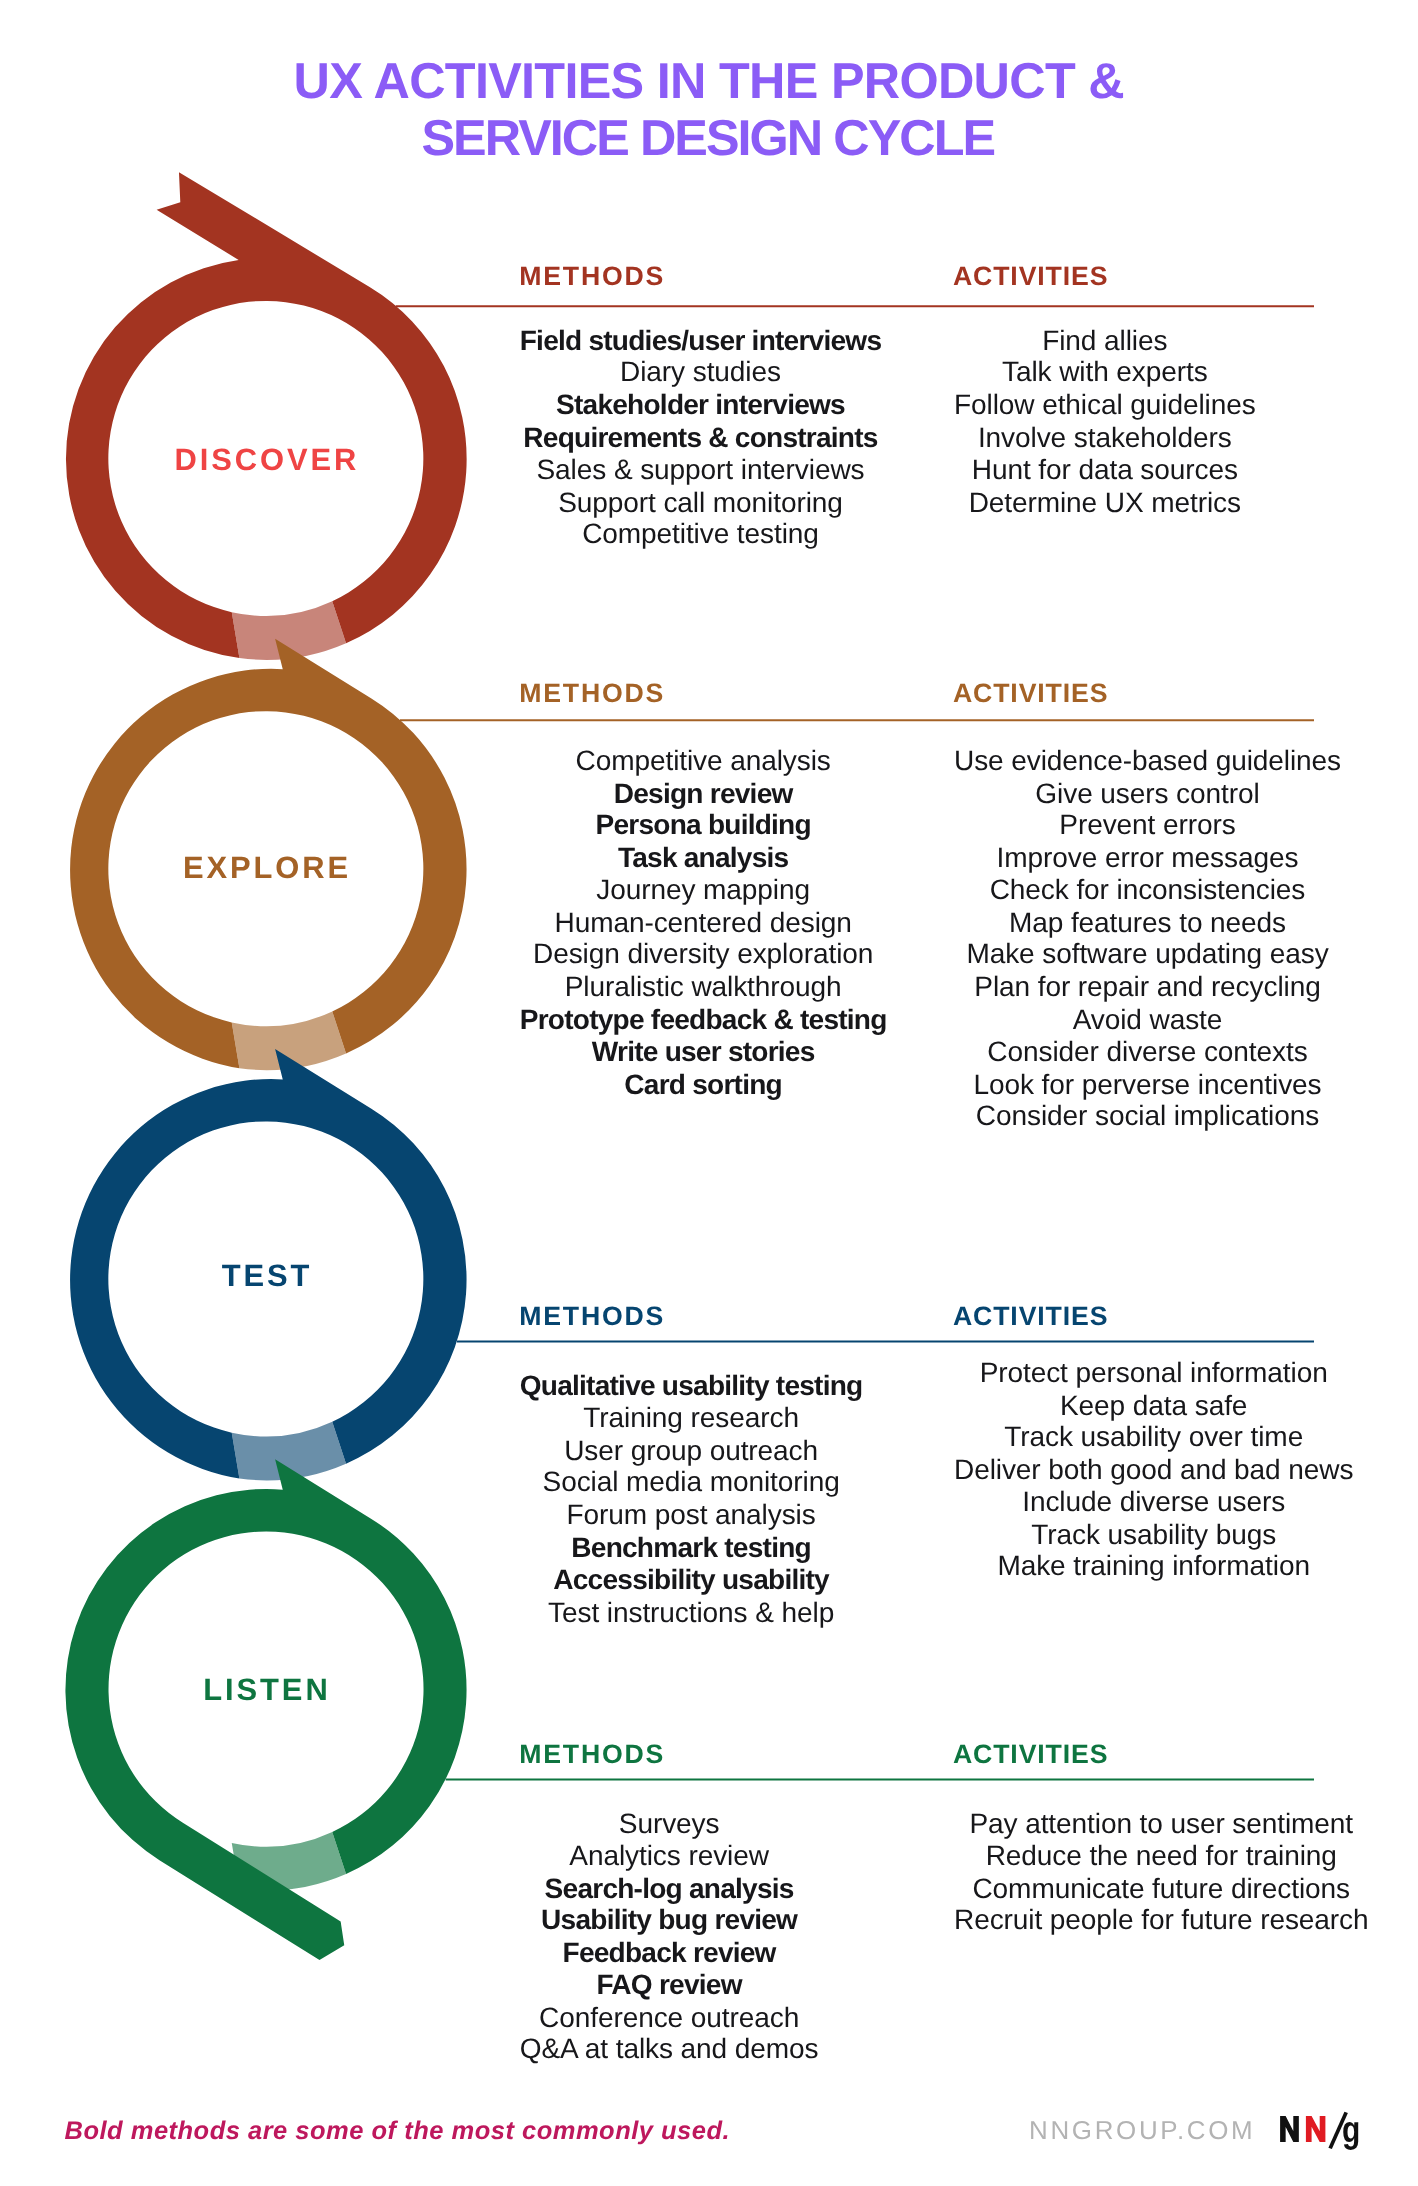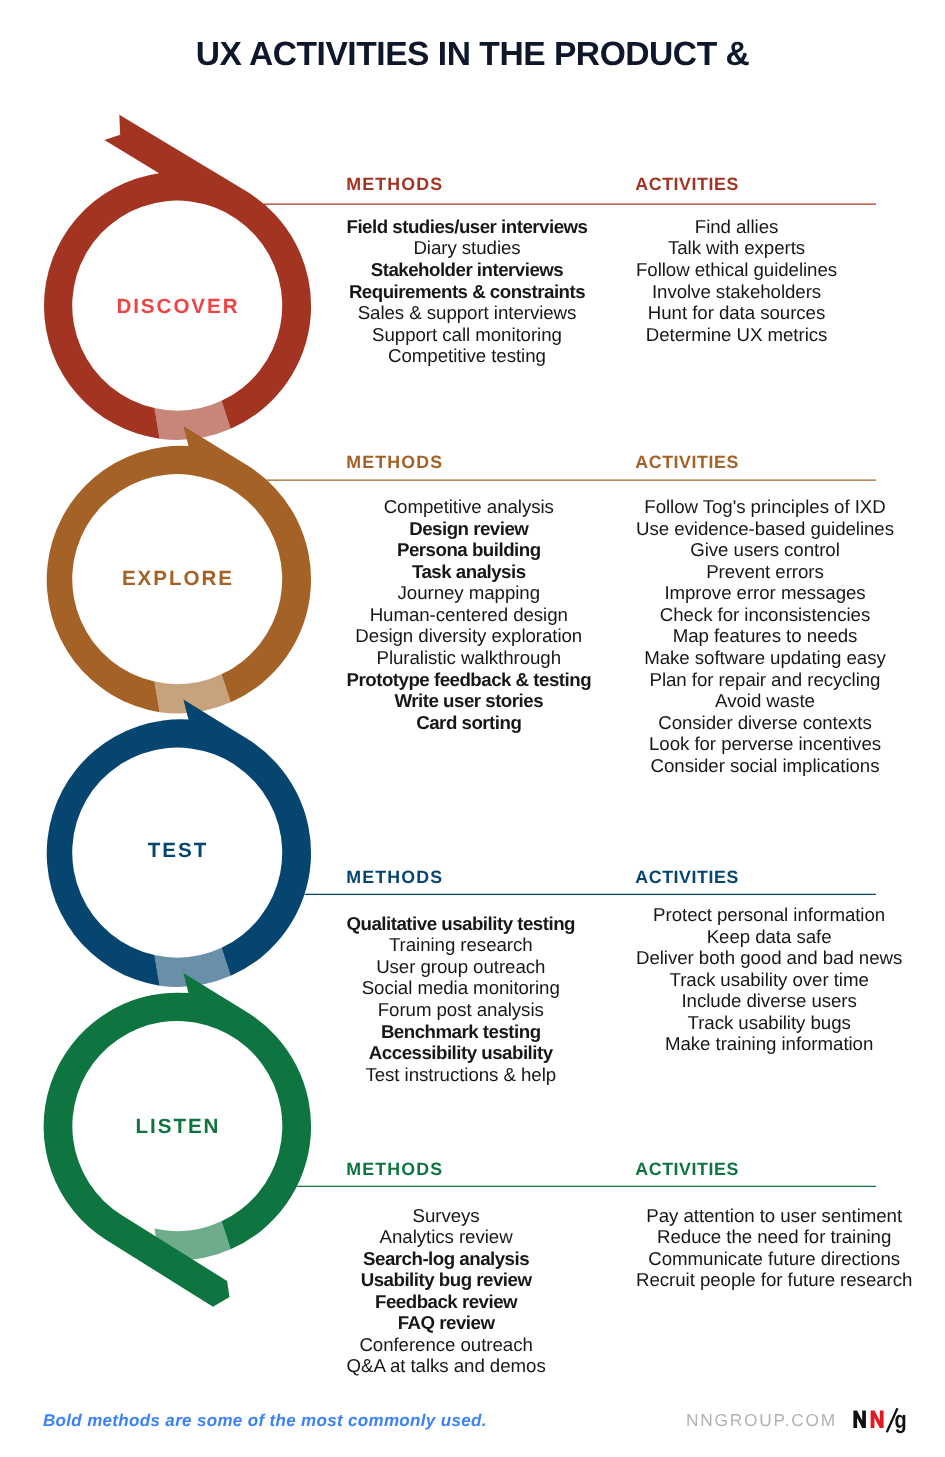--- a/index.html
+++ b/index.html
@@ -2,29 +2,29 @@
 <html><head>
 <meta charset="utf-8">
 <title>UX Activities in the Product &amp; Service Design Cycle</title>
 <style>
   html,body{margin:0;padding:0;}
   body{width:945px;height:1457px;background:#fff;font-family:"Liberation Sans",sans-serif;
        -webkit-font-smoothing:antialiased;text-rendering:geometricPrecision;}
   #page{position:relative;width:945px;height:1457px;overflow:hidden;background:#fff;
        filter:opacity(1);}
   #cycle{position:absolute;left:0;top:0;}
-  .ttl{position:absolute;left:0;width:945px;text-align:center;color:#0f172a;
+  .ttl{position:absolute;left:0;width:945px;text-align:center;color:#8b5cf6;
        font-weight:bold;font-size:33.6px;letter-spacing:0px;line-height:1;}
   .stage-label{position:absolute;text-align:center;font-weight:bold;
        font-size:20.6px;letter-spacing:1.95px;line-height:1;text-indent:1.95px;}
   .colhead{position:absolute;font-weight:bold;font-size:17.8px;letter-spacing:0.5px;line-height:1;}
   .list{position:absolute;font-size:18.7px;line-height:21.55px;color:#17171a;white-space:nowrap;letter-spacing:-0.06px;text-align:center;}
   .list>div{height:21.55px;}
   .list .b{font-weight:bold;letter-spacing:-0.5px;}
-  .footnote{position:absolute;font-style:italic;font-weight:bold;font-size:17px;letter-spacing:0.33px;color:#3b82f6;line-height:1;}
+  .footnote{position:absolute;font-style:italic;font-weight:bold;font-size:17px;letter-spacing:0.33px;color:#be185d;line-height:1;}
   .site{position:absolute;color:#b3b3b3;font-size:17.3px;letter-spacing:1.79px;line-height:1;}
   svg.logo{position:absolute;left:0;top:0;}
 </style>
 </head>
 <body>
 
 <div id="page">
 <svg id="cycle" viewBox="0 0 945 1457" width="945" height="1457">
 <path fill="#A33421" fill-opacity="0.6" d="M 230.7 428.8 A 134 134 0 0 1 159.6 438.7 L 154.5 408.1 A 105 105 0 0 0 221.5 400.8 Z"></path>
 <path fill="#A33421" d="M 159.6 438.7 A 134 134 0 0 1 159.1 173.3 L 104.4 139.9 L 120.2 134.8 L 119.3 114.8 L 246.4 191.3 A 134 134 0 0 1 230.7 428.8 L 221.5 400.8 A 105 105 0 1 0 154.5 408.1 Z"></path>
@@ -33,20 +33,21 @@
 <path fill="#064570" fill-opacity="0.6" d="M 230.7 975.8 A 134 134 0 0 1 159.6 985.7 L 154.5 955.1 A 105 105 0 0 0 221.5 947.8 Z"></path>
 <path fill="#064570" d="M 159.6 985.7 A 134 134 0 0 1 188.5 719.6 L 183.4 699.4 L 247.6 739.1 A 134 134 0 0 1 230.7 975.8 L 221.5 947.8 A 105 105 0 1 0 154.5 955.1 Z"></path>
 <path fill="#0E7540" fill-opacity="0.6" d="M 230.7 1249.3 A 134 134 0 0 1 159.6 1259.2 L 154.5 1228.6 A 105 105 0 0 0 221.5 1221.3 Z"></path>
 <path fill="#0E7540" d="M 213.0 1306.7 L 106.3 1240.1 A 134 134 0 0 1 188.5 993.1 L 183.4 972.9 L 247.6 1012.6 A 134 134 0 0 1 230.7 1249.3 L 221.5 1221.3 A 105 105 0 1 0 121.9 1215.2 L 227.1 1281.0 L 229.5 1296.9 Z"></path>
 <line x1="263.8" y1="204.1" x2="876.0" y2="204.1" stroke="#A33421" stroke-width="1.35"></line>
 <line x1="266.6" y1="480.1" x2="876.0" y2="480.1" stroke="#A46226" stroke-width="1.35"></line>
 <line x1="304.6" y1="894.4" x2="876.0" y2="894.4" stroke="#064570" stroke-width="1.35"></line>
 <line x1="297.1" y1="1186.3" x2="876.0" y2="1186.3" stroke="#0E7540" stroke-width="1.35"></line>
 </svg>
 <div class="ttl" style="top:37.6px;letter-spacing:-0.47px">UX ACTIVITIES IN THE PRODUCT &amp;</div>
+<div class="ttl" style="top:75.6px;letter-spacing:-1.31px;text-indent:-1.31px">SERVICE DESIGN CYCLE</div>
 
 <div class="stage-label" style="left:77px;top:297.0px;width:200px;color:#ef4444">DISCOVER</div>
 <div class="colhead" style="left:346.2px;top:175.9px;color:#A33421;letter-spacing:1.18px">METHODS</div>
 <div class="colhead" style="left:635.3px;top:175.9px;color:#A33421;letter-spacing:0.58px">ACTIVITIES</div>
 <div class="list" style="left:346.5px;top:215.9px">
       <div class="b">Field studies/user interviews</div>
       <div class="">Diary studies</div>
       <div class="b">Stakeholder interviews</div>
       <div class="b">Requirements &amp; constraints</div>
       <div class="">Sales &amp; support interviews</div>
@@ -72,21 +73,20 @@
       <div class="b">Task analysis</div>
       <div class="">Journey mapping</div>
       <div class="">Human-centered design</div>
       <div class="">Design diversity exploration</div>
       <div class="">Pluralistic walkthrough</div>
       <div class="b">Prototype feedback &amp; testing</div>
       <div class="b">Write user stories</div>
       <div class="b">Card sorting</div>
     </div>
 <div class="list" style="left:636px;top:496.2px">
-      <div>Follow Tog's principles of IXD</div>
       <div>Use evidence-based guidelines</div>
       <div>Give users control</div>
       <div>Prevent errors</div>
       <div>Improve error messages</div>
       <div>Check for inconsistencies</div>
       <div>Map features to needs</div>
       <div>Make software updating easy</div>
       <div>Plan for repair and recycling</div>
       <div>Avoid waste</div>
       <div>Consider diverse contexts</div>
@@ -103,22 +103,22 @@
       <div class="">User group outreach</div>
       <div class="">Social media monitoring</div>
       <div class="">Forum post analysis</div>
       <div class="b">Benchmark testing</div>
       <div class="b">Accessibility usability</div>
       <div class="">Test instructions &amp; help</div>
     </div>
 <div class="list" style="left:636px;top:904px">
       <div>Protect personal information</div>
       <div>Keep data safe</div>
+      <div>Track usability over time</div>
       <div>Deliver both good and bad news</div>
-      <div>Track usability over time</div>
       <div>Include diverse users</div>
       <div>Track usability bugs</div>
       <div>Make training information</div>
     </div>
 
 <div class="stage-label" style="left:77px;top:1116.7px;width:200px;color:#0E7540">LISTEN</div>
 <div class="colhead" style="left:346.2px;top:1160.5px;color:#0E7540;letter-spacing:1.18px">METHODS</div>
 <div class="colhead" style="left:635.3px;top:1160.5px;color:#0E7540;letter-spacing:0.58px">ACTIVITIES</div>
 <div class="list" style="left:346.5px;top:1204.6px">
       <div class="">Surveys</div>

